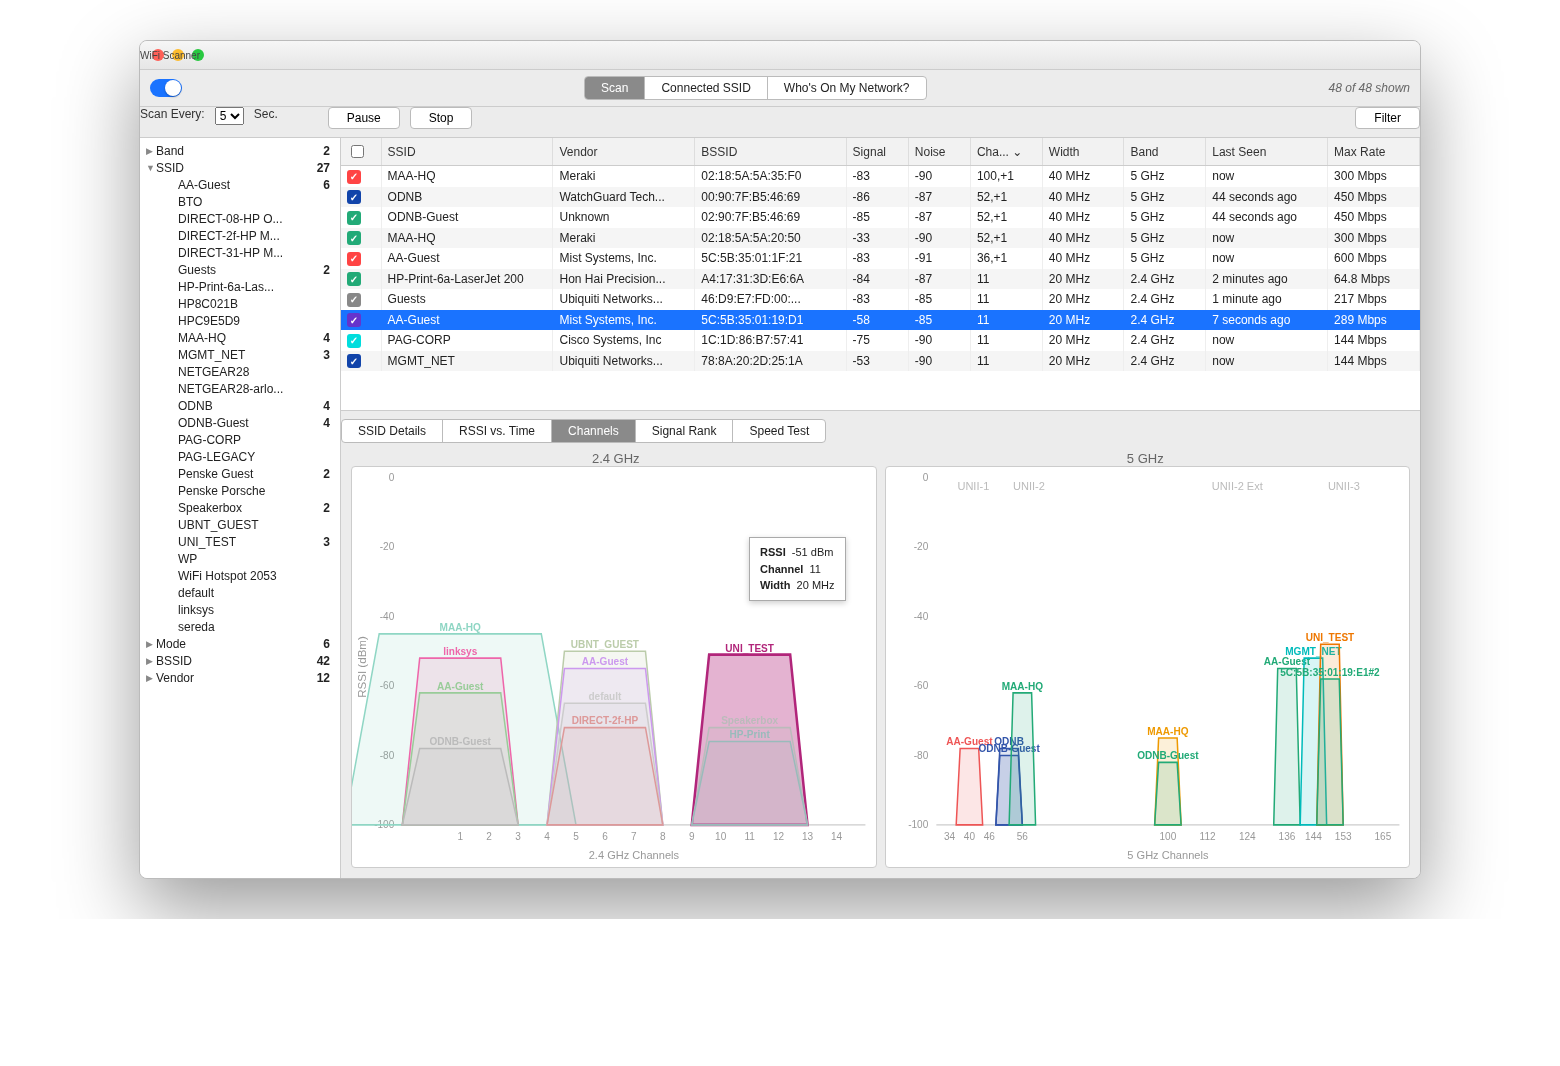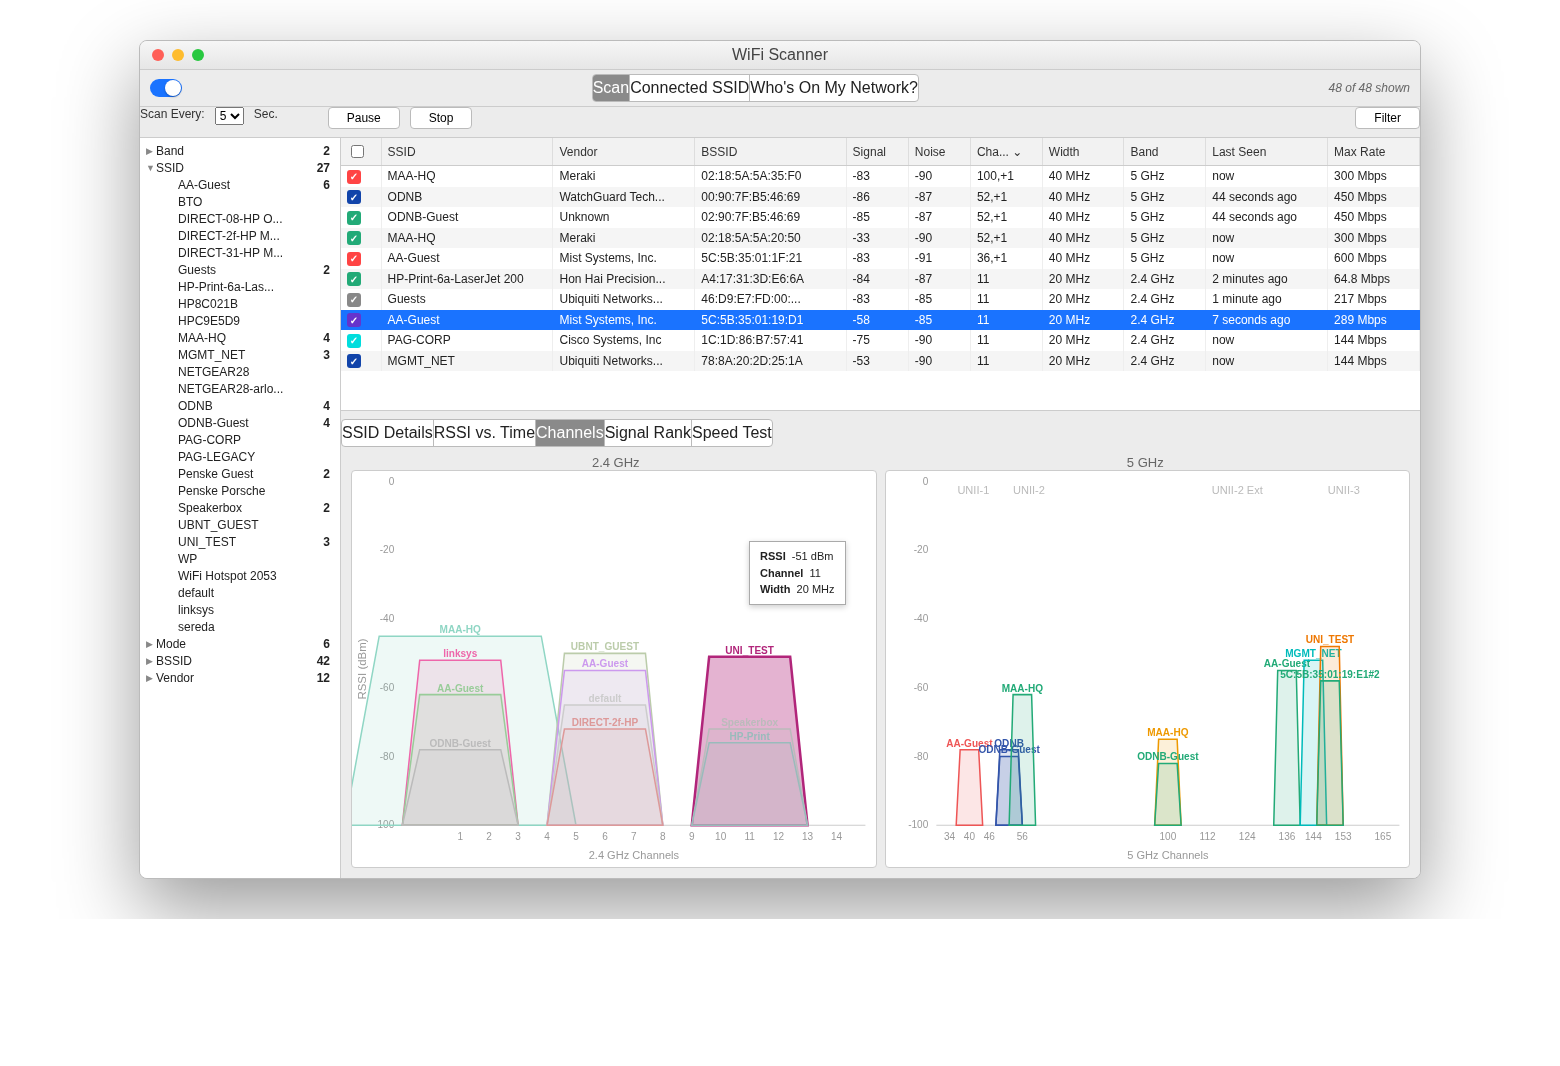--- a/index.html
+++ b/index.html
@@ -1,26 +1,26 @@
 <!DOCTYPE html>
 <html><head>
 <meta charset="utf-8">
 <style>
   html,body{margin:0;padding:0;font-family:-apple-system,BlinkMacSystemFont,"Helvetica Neue",Arial,sans-serif;font-size:12px;color:#222;background:#fff}
   .window{width:1280px;margin:40px auto;border:1px solid #bbb;border-radius:8px;overflow:hidden;box-shadow:0 30px 80px rgba(0,0,0,.4);background:#ececec}
   .titlebar{display:flex;align-items:center;height:28px;background:linear-gradient(#f6f6f6,#e6e6e6);border-bottom:1px solid #ccc;position:relative}
   .traffic{display:flex;gap:8px;padding-left:12px}
   .dot{width:12px;height:12px;border-radius:50%}
   .dot.r{background:#ff5f57}.dot.y{background:#febc2e}.dot.g{background:#28c840}
-  .title{position:absolute;left:0;right:0;text-align:center;font-size:16px;color:#444}
+  .title{position:absolute;left:0;right:0;font-size:10px;color:#444}
   .toolbar{height:36px;display:flex;align-items:center;background:#ececec;border-bottom:1px solid #ccc;padding:0 10px;gap:12px}
   .toggle{width:32px;height:18px;background:#1a73ff;border-radius:10px;position:relative}
   .toggle:after{content:"";position:absolute;right:1px;top:1px;width:16px;height:16px;background:#fff;border-radius:50%;box-shadow:0 1px 2px rgba(0,0,0,.3)}
   .seg{display:flex;margin:0 auto;border:1px solid #bbb;border-radius:4px;overflow:hidden;background:#fff}
-  .seg div{padding:4px 0;font-size:16px;border-right:1px solid #bbb;cursor:pointer}
+  .seg div{padding:4px 16px;font-size:12px;border-right:1px solid #bbb;cursor:pointer}
   .seg div:last-child{border-right:none}
   .seg .on{background:#8a8a8a;color:#fff}
   .shown{color:#666;font-style:italic;font-size:12px}
   .row2{height:30px;display:flex;align-items:flex-start;background:#ececec;border-bottom:1px solid #ccc;padding:0 0;gap:10px}
   .lbl{font-size:12px;color:#333}
   select{font-size:12px}
   .btn{background:#fff;border:1px solid #bbb;border-radius:4px;padding:3px 18px;font-size:12px;cursor:pointer}
   .body{display:flex;height:740px}
   .sidebar{width:200px;border-right:1px solid #ccc;background:#fff;overflow-y:auto;padding:4px 0}
   .srow{display:flex;align-items:center;padding:1.5px 10px 1.5px 6px;font-size:12px;cursor:pointer}

